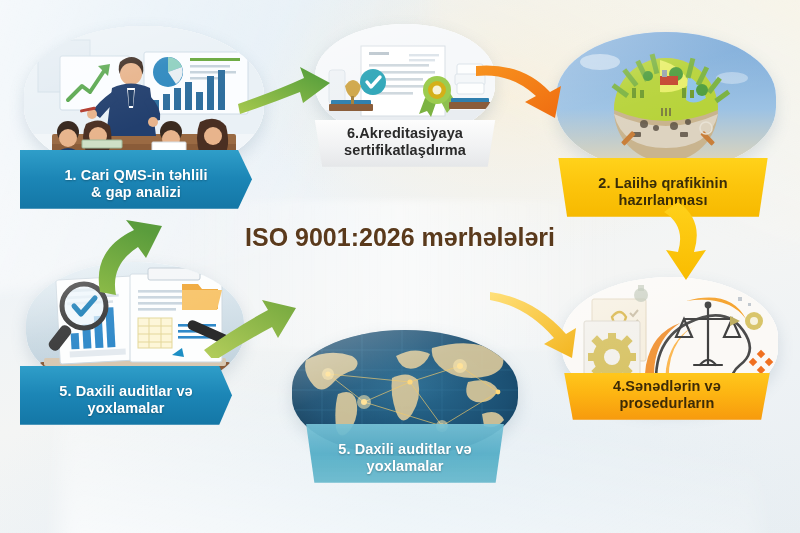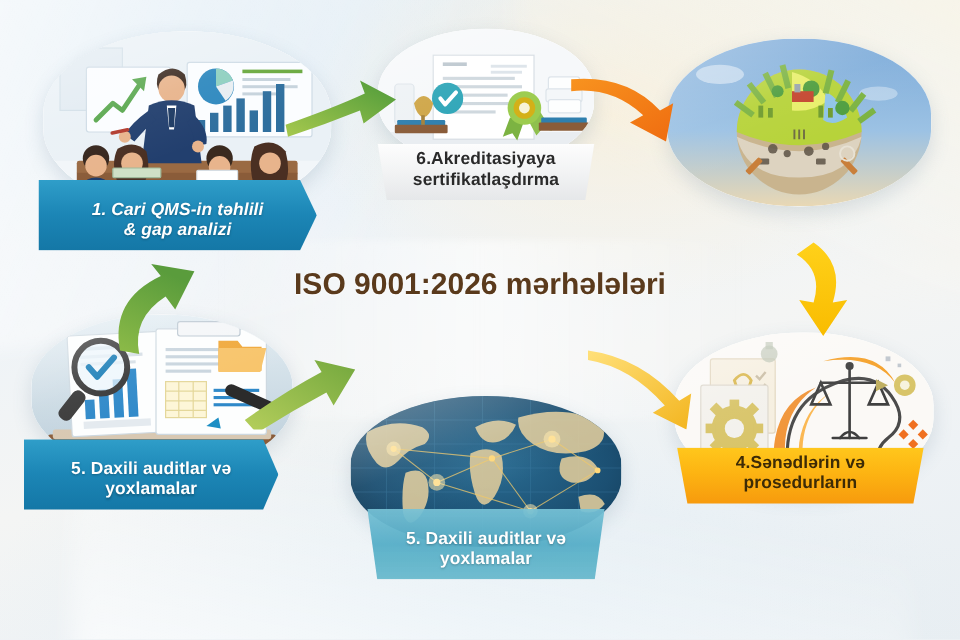--- a/index.html
+++ b/index.html
@@ -79,21 +79,21 @@
 </head>
 <body>
 
 <div id="stage">
 
   <div class="bg-band band-a"></div>
   <div class="bg-band band-b"></div>
   <div class="bg-band band-c"></div>
   <div class="glow-c"></div>
 
-  <div class="node" style="left:36px;top:26px;width:240px;height:150px;font-style:italic;">
+  <div class="node" style="left:24px;top:26px;width:240px;height:150px;">
     <div class="bubble">
       <svg class="scene" viewBox="0 0 240 150" preserveAspectRatio="xMidYMid slice">
         <rect width="240" height="150" fill="#f2f6f9"></rect>
         <rect x="0" y="0" width="240" height="108" fill="#eaf1f6"></rect>
         <rect x="14" y="14" width="52" height="52" fill="#e2ebf2" stroke="#d2dfe8"></rect>
         <rect x="36" y="30" width="70" height="54" rx="2" fill="#fbfdff" stroke="#cfdce6"></rect>
         <path d="M44 74 L58 60 L66 66 L82 42" stroke="#5aa84f" stroke-width="4" fill="none" stroke-linecap="round" stroke-linejoin="round"></path>
         <path d="M74 40 L86 38 L84 50 Z" fill="#5aa84f"></path>
         <rect x="120" y="26" width="104" height="62" rx="2" fill="#fbfdff" stroke="#cfdce6"></rect>
         <circle cx="144" cy="46" r="15" fill="#2f89bf"></circle>
@@ -251,20 +251,24 @@
             <rect x="124" y="100" width="8" height="5" rx="1"></rect>
         </g>
         <g stroke="#5d5346" stroke-width="1.6" fill="none" opacity=".8">
           <path d="M106 84 l0 -8 M110 84 l0 -8 M114 84 l0 -8"></path>
         </g>
         <rect x="64" y="104" width="16" height="5" rx="1" fill="#c97f3a" transform="rotate(-46 72 106)"></rect>
         <rect x="144" y="104" width="16" height="5" rx="1" fill="#c97f3a" transform="rotate(46 152 106)"></rect>
         <circle cx="150" cy="96" r="6" fill="none" stroke="#e8e2d4" stroke-width="1.6"></circle>
       </svg>
     </div>
+    <div class="ribbon rb-yellow clip-trap" style="left:-2px;top:126px;width:218px;font-size:14.5px;">
+      <div>2. Laiihə qrafikinin</div>
+      <div>hazırlanması</div>
+    </div>
   </div>
 
   <div class="node" style="left:562px;top:277px;width:216px;height:132px;">
     <div class="bubble">
       <svg class="scene" viewBox="0 0 216 132" preserveAspectRatio="xMidYMid slice">
         <rect width="216" height="132" fill="#fbf9f6"></rect>
         <rect x="30" y="22" width="54" height="62" rx="2" fill="#f6efe0" stroke="#e2d6bf"></rect>
         <path d="M50 40 q8 -10 14 0 q-2 8 -7 11 q-5 -3 -7 -11z" fill="none" stroke="#d9b64a" stroke-width="2.4"></path>
         <g stroke="#c9bda4" stroke-width="2" fill="none">
           <path d="M68 36 l3 3 l5 -6"></path>

